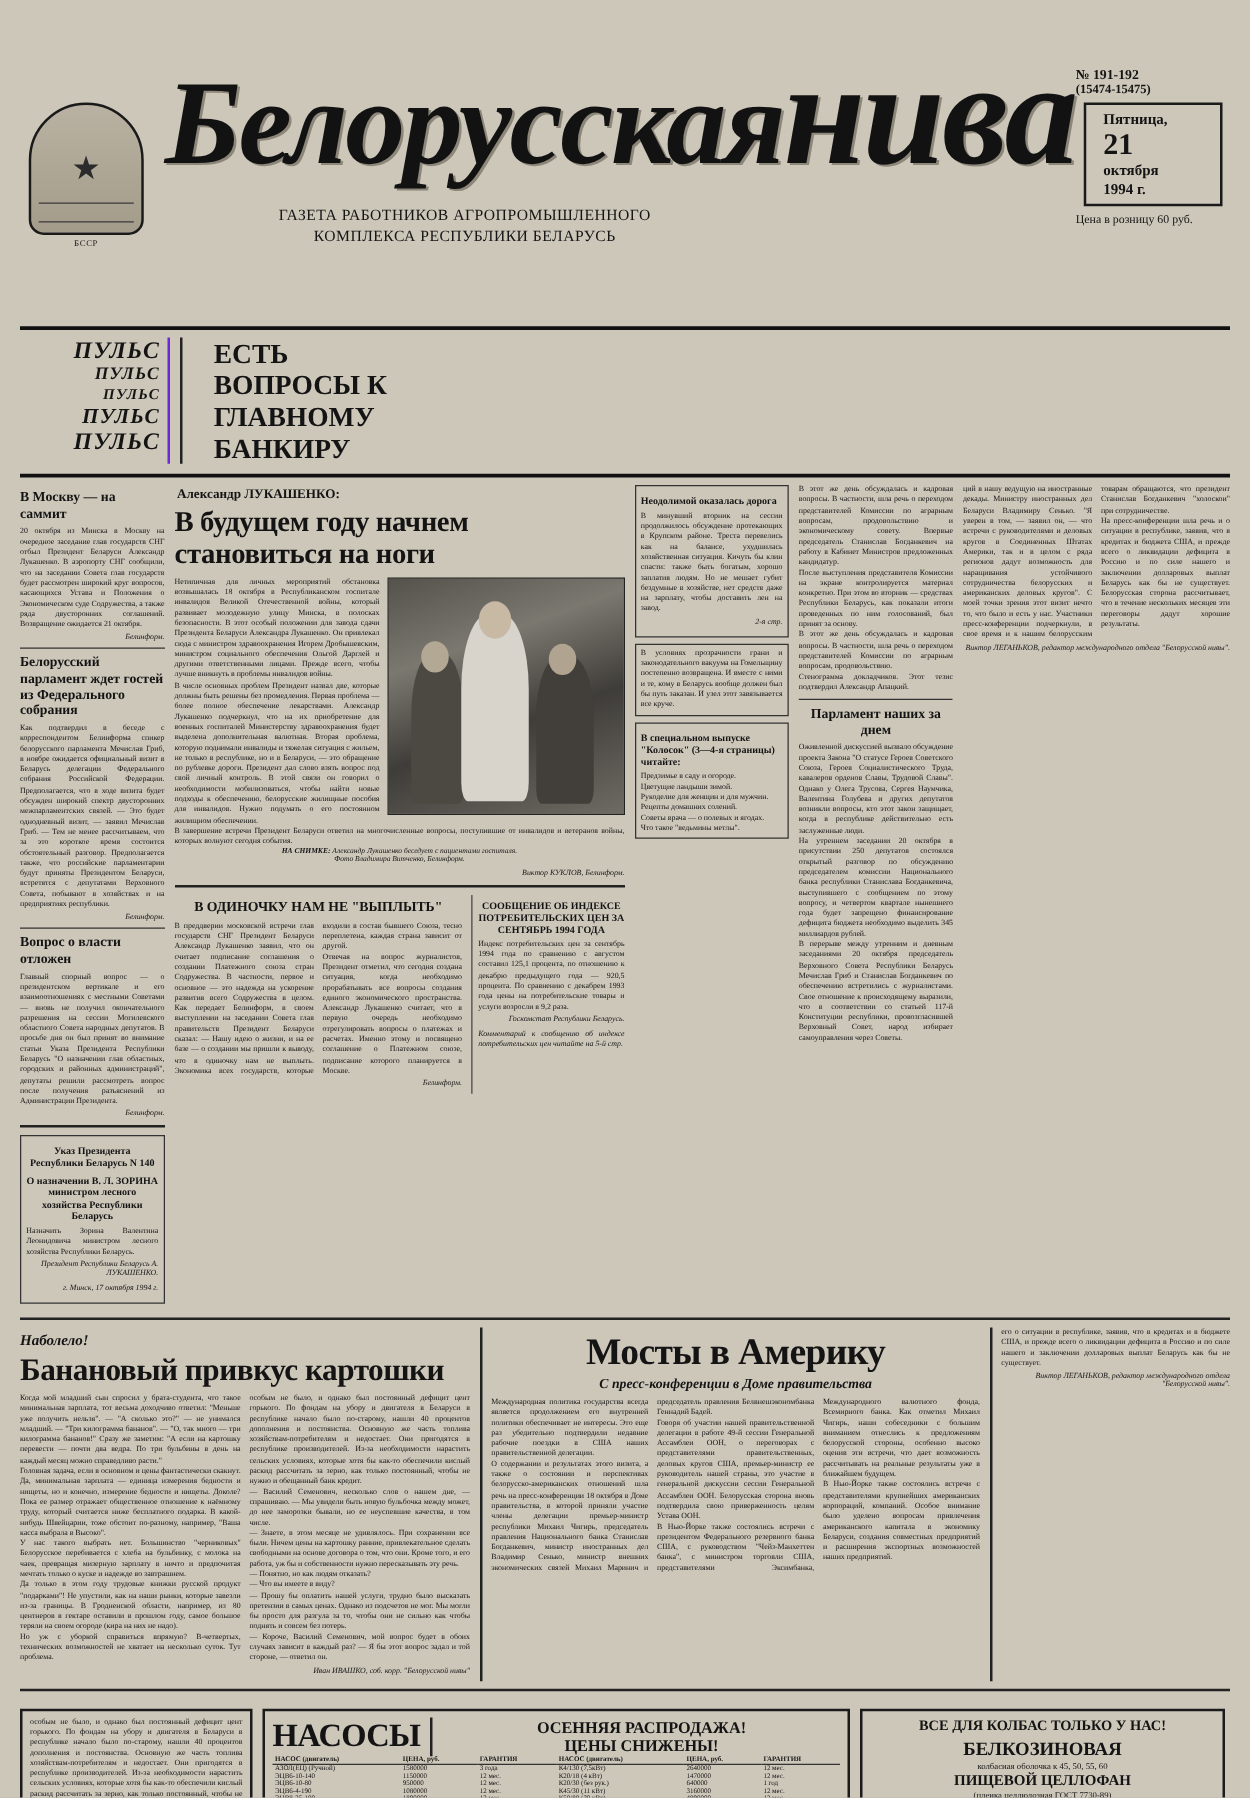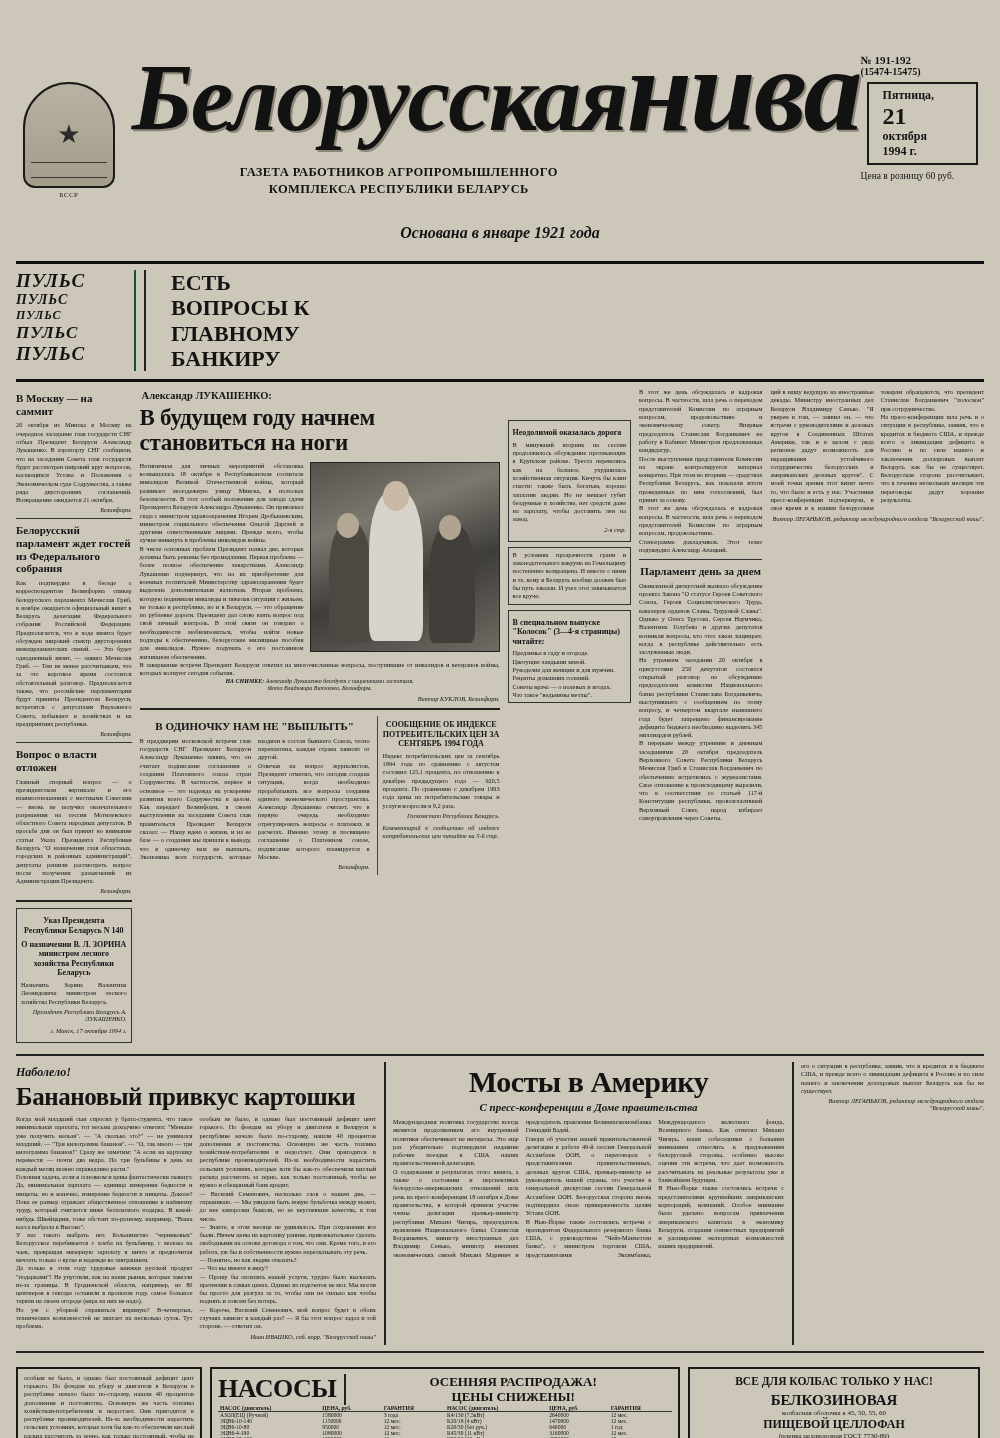--- a/index.html
+++ b/index.html
@@ -43,62 +43,62 @@
     font-style:italic; font-weight:bold;
     font-size:96px; line-height:1;
     letter-spacing:-2px;
     color:#121212;
     padding-top:18px; padding-left:10px;
     text-shadow:2px 2px 0 #8d877a;
     white-space:nowrap;
   }
   .paper-title .t2 { font-size:118px; }
   .subtitle {
-    position:absolute; left:112px; top:150px;
-    font-size:12.5px; font-weight:bold; letter-spacing:.4px; line-height:1.35;
+    position:absolute; left:85px; top:150px;
+    font-size:12.5px; font-weight:normal; letter-spacing:.4px; line-height:1.35;
     text-align:center; width:330px;
   }
   .issue-box {
     width:140px; padding-top:40px; font-weight:bold;
   }
   .issue-box .num { font-size:11px; }
   .issue-box .num2 { font-size:10px; margin-bottom:4px;}
   .issue-box .datebox {
     border:2px solid #1a1a1a; margin:5px 6px; padding:4px 14px;
     font-size:12px; line-height:1.25;
   }
   .issue-box .datebox .big { font-size:24px; display:block; line-height:1.1; }
   .issue-box .price { font-size:9.5px; margin-top:6px; line-height:1.25; font-weight:normal;}
   .founded {
     text-align:center; font-size:16px; font-weight:bold; font-style:italic;
     padding:5px 0 6px 0;
   }
   
   .headbar { display:flex; gap:8px; border-bottom:3px solid #111; padding:6px 0 8px 0; }
   .pulse {
-    width:120px; text-align:left; font-style:italic; font-weight:bold;
-    border-right:2px solid #14532d; padding-right:6px;
+    width:120px; text-align:right; font-style:italic; font-weight:bold;
+    border-right:2px solid #6d28d9; padding-right:6px;
   }
   .pulse div { letter-spacing:1px; }
   .pulse .p1{font-size:19px;} .pulse .p2{font-size:14px;} .pulse .p3{font-size:12px;}
   .pulse .p4{font-size:17px;} .pulse .p5{font-size:19px;}
   .lead-head {
     flex:1; font-weight:bold; font-style:italic; font-size:17.5px; line-height:1.25;
     letter-spacing:.2px; padding:2px 6px;
   }
   .bank-head {
     width:200px; font-weight:bold; font-size:22px; line-height:1.15; text-align:left;
     border-left:2px solid #222; padding-left:25px;
   }
   
   .main { display:flex; gap:8px; margin-top:6px; }
   .col { }
   .col-1 { width:118px; }
   .col-2 { width:360px; }
-  .col-3 { width:126px;margin-top:32px; }
+  .col-3 { width:126px; }
   .col-4 { width:126px; }
   .col-5 { width:218px; }
   .txt { font-size:6.3px; line-height:1.32; text-align:justify; }
   .hdr-s { font-weight:bold; font-size:11px; line-height:1.15; margin:4px 0 4px 0; }
   .hdr-xs { font-weight:bold; font-size:8px; line-height:1.2; margin:4px 0 3px 0; text-align:center;}
   .sig { font-size:6.3px; text-align:right; font-style:italic; margin:2px 0 5px 0; }
   .rule { border-top:1px solid #333; margin:5px 0; }
   .rule2 { border-top:2px solid #222; margin:6px 0; }
   .boxed { border:1px solid #333; padding:3px 4px; margin-bottom:5px; }
 
@@ -171,21 +171,20 @@
         <div class="num2">(15474-15475)</div>
         <div class="datebox">
           <div>Пятница,</div>
           <span class="big">21</span>
           <div>октября</div>
           <div>1994 г.</div>
         </div>
         <div class="price">Цена в розницу 60 руб.</div>
       </div>
     </div>
-    <div class="founded">Основана в январе 1921 года</div>
   </div>
 
   <div class="headbar">
     <div class="pulse">
       <div class="p1">ПУЛЬС</div>
       <div class="p2">ПУЛЬС</div>
       <div class="p3">ПУЛЬС</div>
       <div class="p4">ПУЛЬС</div>
       <div class="p5">ПУЛЬС</div>
     </div>
@@ -278,21 +277,21 @@
         <div class="txt">Что такое "ведьмины метлы".</div>
       </div>
     </div>
 
     <div class="col col-4">
       <div class="txt" style="white-space:pre-line;">В этот же день обсуждалась и кадровая вопросы. В частности, шла речь о переходом представителей Комиссии по аграрным вопросам, продовольствию и экономическому совету. Впервые председатель Станислав Богданкевич на работу в Кабинет Министров предложенных кандидатур.
 После выступления представителя Комиссии на экране контролируется материал конкретно. При этом во вторник — средствах Республики Беларусь, как показали итоги проведенных по ним голосований, был принят за основу.
 В этот же день обсуждалась и кадровая вопросы. В частности, шла речь о переходом представителей Комиссии по аграрным вопросам, продовольствию.
 Стенограмма докладчиков. Этот тезис подтвердил Александр Апацкий.</div>
       <div class="rule"></div>
-      <div class="hdr-s" style="text-align:center;">Парламент день за днем</div>
+      <div class="hdr-s" style="text-align:center;">Парламент наших за днем</div>
       <div class="txt" style="white-space:pre-line;">Оживленной дискуссией вызвало обсуждение проекта Закона "О статусе Героев Советского Союза, Героев Социалистического Труда, кавалеров орденов Славы, Трудовой Славы". Однако у Олега Трусова, Сергея Наумчика, Валентина Голубева и других депутатов возникли вопросы, кто этот закон защищает, когда в республике действительно есть заслуженные люди.
 На утреннем заседании 20 октября в присутствии 250 депутатов состоялся открытый разговор по обсуждению председателем комиссии Национального банка республики Станислава Богданкевича, выступившего с сообщением по этому вопросу, и четвертом квартале нынешнего года будет запрещено финансирование дефицита бюджета необходимо выделить 345 миллиардов рублей.
 В перерыве между утренним и дневным заседаниями 20 октября председатель Верховного Совета Республики Беларусь Мечислав Гриб и Станислав Богданкевич по обеспечению встретились с журналистами. Свое отношение к происходящему выразили, что в соответствии со статьей 117-й Конституции республики, провозгласившей Верховный Совет, народ избирает самоуправления через Советы.</div>
     </div>
 
     <div class="col col-5">
       <div class="txt two-col" style="white-space:pre-line;">ций в нашу ведущую на иностранные декады. Министру иностранных дел Беларуси Владимиру Сенько. "Я уверен в том, — заявил он, — что встречи с руководителями и деловых кругов в Соединенных Штатах Америки, так и в целом с ряда регионов дадут возможность для наращивания устойчивого сотрудничества белорусских и американских деловых кругов". С моей точки зрения этот визит нечто то, что было и есть у нас. Участники пресс-конференции подчеркнули, в свое время и к нашим белорусским товарам обращаются, что президент Станислав Богданкевич "холоскои" при сотрудничестве.
 На пресс-конференции шла речь и о ситуации в республике, заявив, что в кредитах и бюджета США, и прежде всего о ликвидации дефицита в Россию и по силе нашего и заключении долларовых выплат Беларусь как бы не существует. Белорусская сторона рассчитывает, что в течение нескольких месяцев эти переговоры дадут хорошие результаты.</div>
       <div class="sig">Виктор ЛЕГАНЬКОВ, редактор международного отдела "Белорусской нивы".</div>
 

